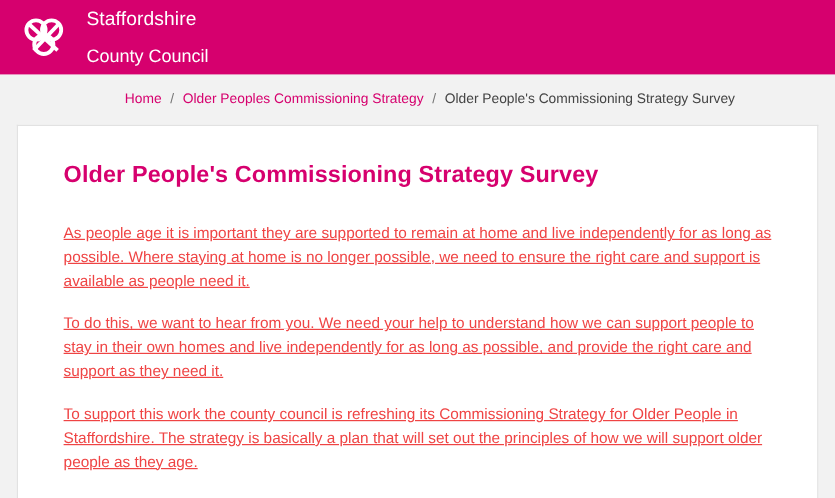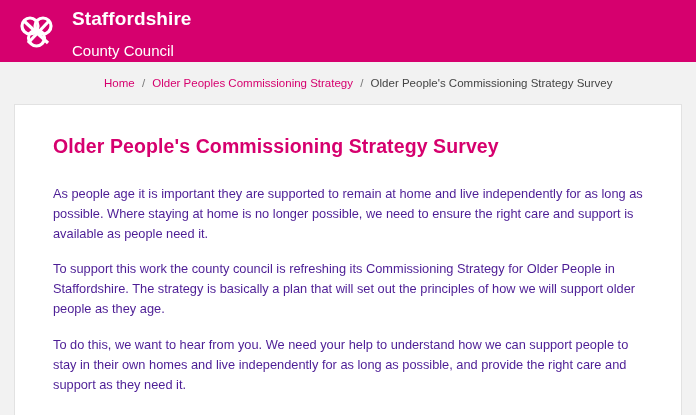--- a/index.html
+++ b/index.html
@@ -38,22 +38,22 @@
     height: 44px;
     margin-right: 10px;
     flex: none;
   }
   .brand-text {
     color: #ffffff;
     line-height: 1.02;
     padding-top: 1px;
   }
   .brand-line1 {
-    font-size: 19px;
-    font-weight: bold;
+    font-size: 16px;
+    font-weight: normal;
     letter-spacing: 0.1px;
     display: block;
   }
   .brand-line2 {
     font-size: 15px;
     font-weight: normal;
     display: block;
     margin-top: 15px;
   }
   
@@ -98,21 +98,22 @@
     color: #d6006e;
     font-size: 19.5px;
     font-weight: bold;
     margin: 0 0 26px 0;
     letter-spacing: 0.1px;
   }
   .body-copy p {
     margin: 0 0 16px 0;
     font-size: 12.8px;
     line-height: 1.55;
-    color: #4c1d95;
+    color: #ef4444;
+    text-decoration: underline;
   }
 </style>
 </head>
 <body>
 
 <div class="page">
 
   <div class="site-header">
     <div class="brand">
       <span class="brand-logo">
@@ -140,19 +141,19 @@
       <a href="#">Older Peoples Commissioning Strategy</a>
       <span class="sep">/</span>
       <span class="current">Older People's Commissioning Strategy Survey</span>
     </nav>
   </div>
 
   <div class="content-card">
     <h1 class="page-title">Older People's Commissioning Strategy Survey</h1>
     <div class="body-copy">
       <p>As people age it is important they are supported to remain at home and live independently for as long as possible. Where staying at home is no longer possible, we need to ensure the right care and support is available as people need it.</p>
+      <p>To do this, we want to hear from you. We need your help to understand how we can support people to stay in their own homes and live independently for as long as possible, and provide the right care and support as they need it.</p>
       <p>To support this work the county council is refreshing its Commissioning Strategy for Older People in Staffordshire. The strategy is basically a plan that will set out the principles of how we will support older people as they age.</p>
-      <p>To do this, we want to hear from you. We need your help to understand how we can support people to stay in their own homes and live independently for as long as possible, and provide the right care and support as they need it.</p>
       <p>The Council considers services which provide care and support to people over the age of 65 as “Older People” specific.  However, we are interested in hearing from people who have experience of social care support for older people, either themselves or through a family member or friend, or people who may be thinking about the support they will need in later life.  We would especially like to hear from those aged 50 and over.</p>
     </div>
   </div>
 
 </div>
 
 </body></html>

